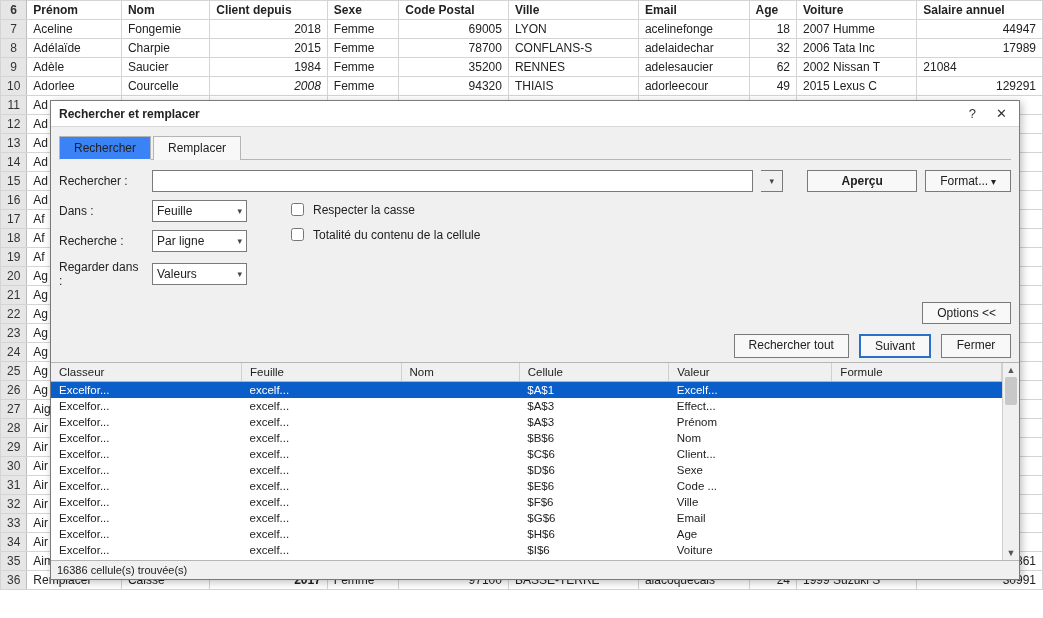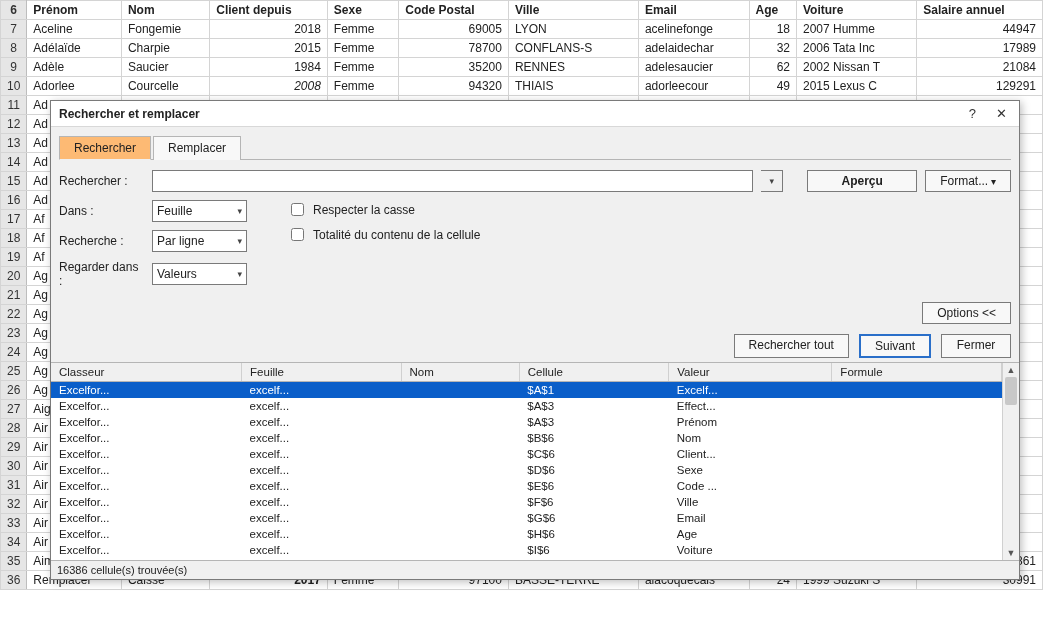--- a/index.html
+++ b/index.html
@@ -80,21 +80,21 @@
     border: 1px solid #b5b5b5;
     border-bottom: none;
     background: #f8f8f8;
     cursor: pointer;
     margin-right: 2px;
     font-size: 12px;
     position: relative;
     top: 1px;
   }
   .tab.active {
-    background: #fdba74;
+    background: #3b82f6;
     border-bottom: 1px solid #f0f0f0;
   }
 
   .form-row { display:flex; align-items:center; margin-bottom:8px; gap:8px;}
   .form-label { width: 85px; }
   .search-input {
     flex: 1;
     height: 22px;
     border: 1px solid #7a7a7a;
     background: #fff;
@@ -245,21 +245,21 @@
           <td class="rownum">9</td>
           <td>Adèle</td>
           <td>Saucier</td>
           <td style="text-align: right;">1984</td>
           <td>Femme</td>
           <td style="text-align: right;">35200</td>
           <td>RENNES</td>
           <td>adelesaucier</td>
           <td style="text-align: right;">62</td>
           <td>2002 Nissan T</td>
-          <td style="text-align: right;">21084</td>
+          <td style="text-align: left;">21084</td>
         </tr>
         <tr>
           <td class="rownum">10</td>
           <td>Adorlee</td>
           <td>Courcelle</td>
           <td style="text-align: right; font-style: italic;">2008</td>
           <td>Femme</td>
           <td style="text-align: right;">94320</td>
           <td>THIAIS</td>
           <td>adorleecour</td>

